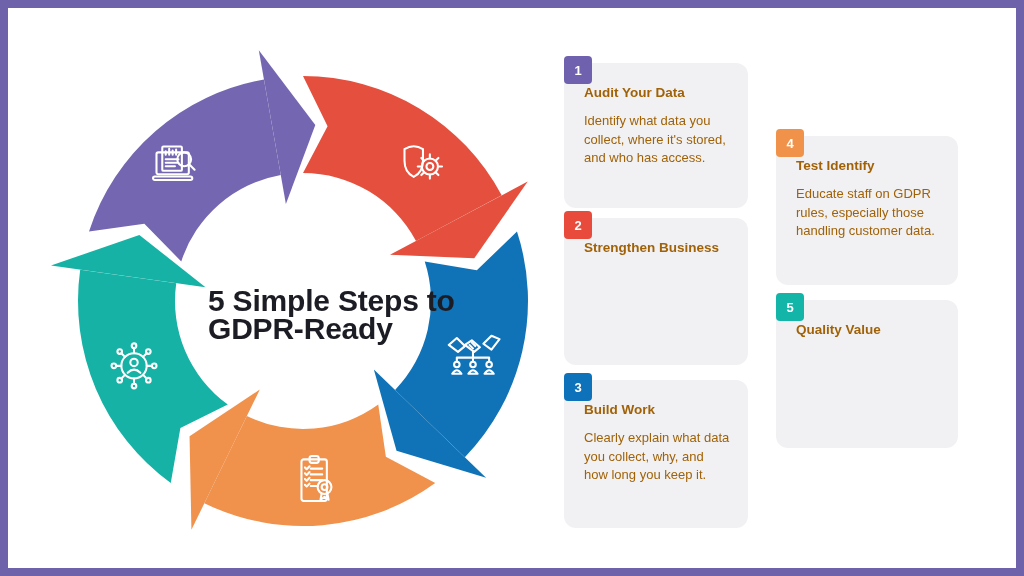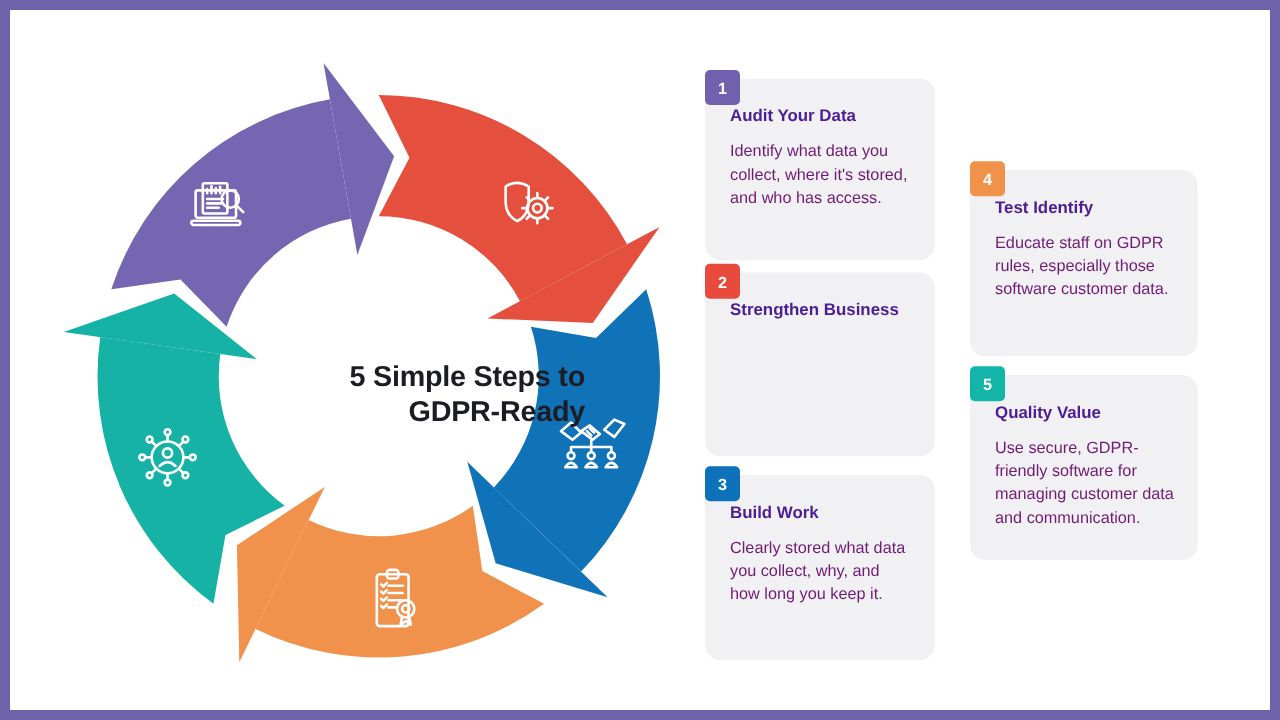--- a/index.html
+++ b/index.html
@@ -2,31 +2,31 @@
 <html><head>
 <meta charset="utf-8">
 <style>
   html,body{margin:0;padding:0;background:#fff;}
   #stage{position:relative;width:1024px;height:576px;background:#ffffff;overflow:hidden;
          font-family:"Liberation Sans", sans-serif;box-sizing:border-box;
          border:8px solid #6e63ab;}
   
   #cycle-wrap{position:absolute;left:35px;top:33px;width:520px;height:520px;}
   #cycle-svg{width:100%;height:100%;display:block;}
-  .center-title{position:absolute;left:165px;top:246px;width:260px;text-align:right;
-    font-size:23px;font-weight:800;line-height:28px;color:#1c1c24;letter-spacing:-0.2px;}
+  .center-title{position:absolute;left:165px;top:246px;width:260px;text-align:left;
+    font-size:30px;font-weight:800;line-height:28px;color:#1c1c24;letter-spacing:-0.2px;}
   .center-title span{display:block;}
   
   .step-card{position:absolute;width:184px;background:#f1f1f3;border-radius:12px;
     padding:22px 18px 12px 20px;box-sizing:border-box;}
   .step-badge{position:absolute;left:0;top:-7px;width:28px;height:28px;border-radius:4px;
     display:flex;align-items:center;justify-content:center;
     color:#ffffff;font-size:13px;font-weight:700;}
-  .step-title{color:#4c1d95;font-size:13.5px;font-weight:700;margin:0 0 12px 0;}
-  .step-desc{color:#701a75;font-size:13px;line-height:18.6px;margin:0;}
+  .step-title{color:#a16207;font-size:13.5px;font-weight:700;margin:0 0 12px 0;}
+  .step-desc{color:#a16207;font-size:13px;line-height:18.6px;margin:0;}
   #card-1{left:556px;top:55px;height:145px;}
   #card-2{left:556px;top:210px;height:147px;}
   #card-3{left:556px;top:372px;height:148px;}
   #card-4{left:768px;top:128px;height:149px;width:182px;}
   #card-5{left:768px;top:292px;height:148px;width:182px;}
 </style>
 </head>
 <body>
 
 <div id="stage">
@@ -134,26 +134,25 @@
     <h3 class="step-title">Audit Your Data</h3>
     <p class="step-desc">Identify what data you collect, where it's stored, and who has access.</p>
   </div>
   <div class="step-card" id="card-2">
     <div class="step-badge" style="background: rgb(232, 75, 60);">2</div>
     <h3 class="step-title">Strengthen Business</h3>
   </div>
   <div class="step-card" id="card-3">
     <div class="step-badge" style="background: rgb(13, 114, 185);">3</div>
     <h3 class="step-title">Build Work</h3>
-    <p class="step-desc">Clearly stored what data you collect, why, and how long you keep it.</p>
+    <p class="step-desc">Clearly explain what data you collect, why, and how long you keep it.</p>
   </div>
   <div class="step-card" id="card-4">
     <div class="step-badge" style="background: rgb(240, 146, 74);">4</div>
     <h3 class="step-title">Test Identify</h3>
-    <p class="step-desc">Educate staff on GDPR rules, especially those software customer data.</p>
+    <p class="step-desc">Educate staff on GDPR rules, especially those handling customer data.</p>
   </div>
   <div class="step-card" id="card-5">
     <div class="step-badge" style="background: rgb(19, 181, 169);">5</div>
     <h3 class="step-title">Quality Value</h3>
-    <p class="step-desc">Use secure, GDPR-friendly software for managing customer data and communication.</p>
   </div>
 
 </div>
 
 </body></html>

